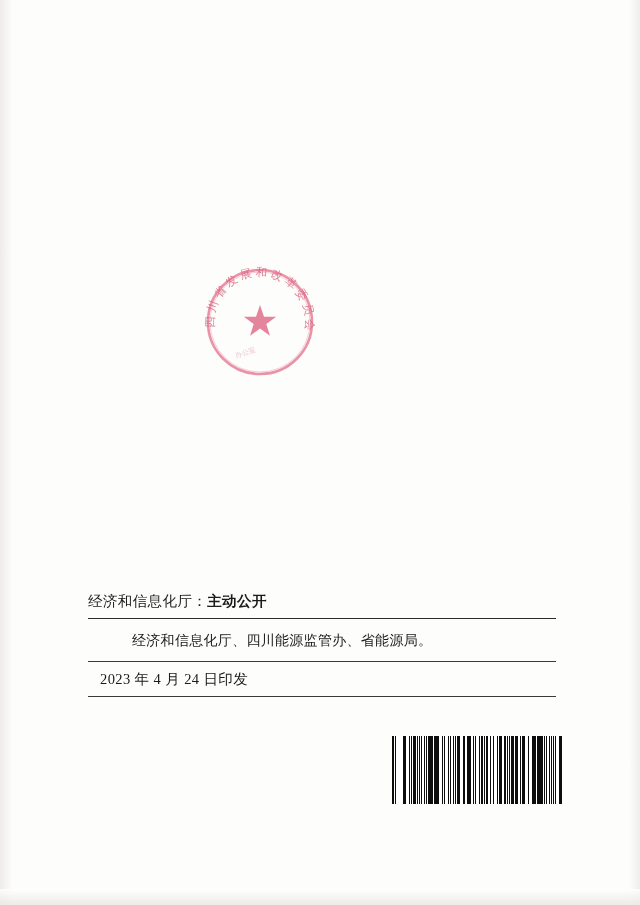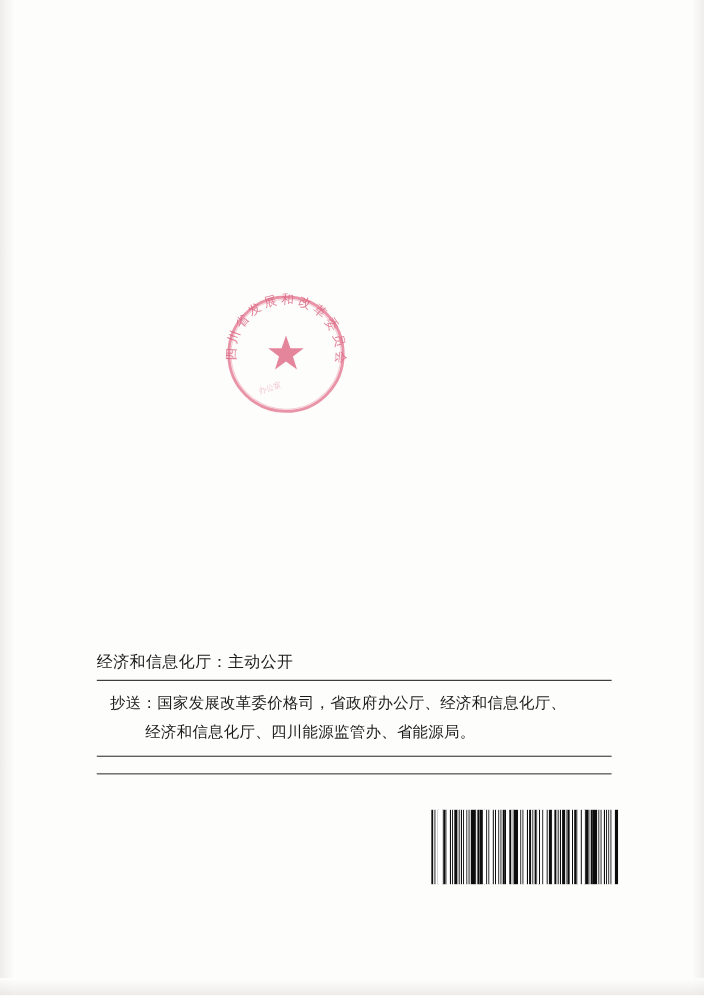--- a/index.html
+++ b/index.html
@@ -58,21 +58,21 @@
     width: 468px;
   }
   .disclosure {
     font-size: 14.5px;
     color: #1b1b1b;
     letter-spacing: 0.4px;
     margin-bottom: 7px;
     white-space: nowrap;
   }
   .disclosure .label { font-weight: normal; }
-  .disclosure .value { font-weight: normal; }
+  .disclosure .value { font-weight: bold; }
 
   .rule {
     height: 1px;
     background: #2a2a2a;
     width: 468px;
   }
   .rule.thin { height: 1px; background: #3a3a3a; }
 
   .cc-block {
     padding: 9px 0 7px 0;
@@ -143,27 +143,27 @@
 
   <div class="footer">
 
     <div class="disclosure">
       <span class="label">经济和信息化厅：</span><span class="value">主动公开</span>
     </div>
 
     <div class="rule"></div>
 
     <div class="cc-block">
-      <div class="cc-line-1">抄送：国家发展改革委价格司，省政府办公厅、经济和信息化厅、</div>
       <div class="cc-line-2">经济和信息化厅、四川能源监管办、省能源局。</div>
     </div>
 
     <div class="rule thin"></div>
 
     <div class="issuer-row">
+      <span class="issuer-date">2023 年 4 月 24 日印发</span>
     </div>
 
     <div class="rule thin"></div>
   </div>
 
   <div class="barcode" id="barcode">
       <i style="width: 3px; background: rgb(13, 13, 13);"></i>
       <i style="width: 1px; background: rgb(255, 255, 255);"></i>
       <i style="width: 1px; background: rgb(13, 13, 13);"></i>
       <i style="width: 2px; background: rgb(255, 255, 255);"></i>

